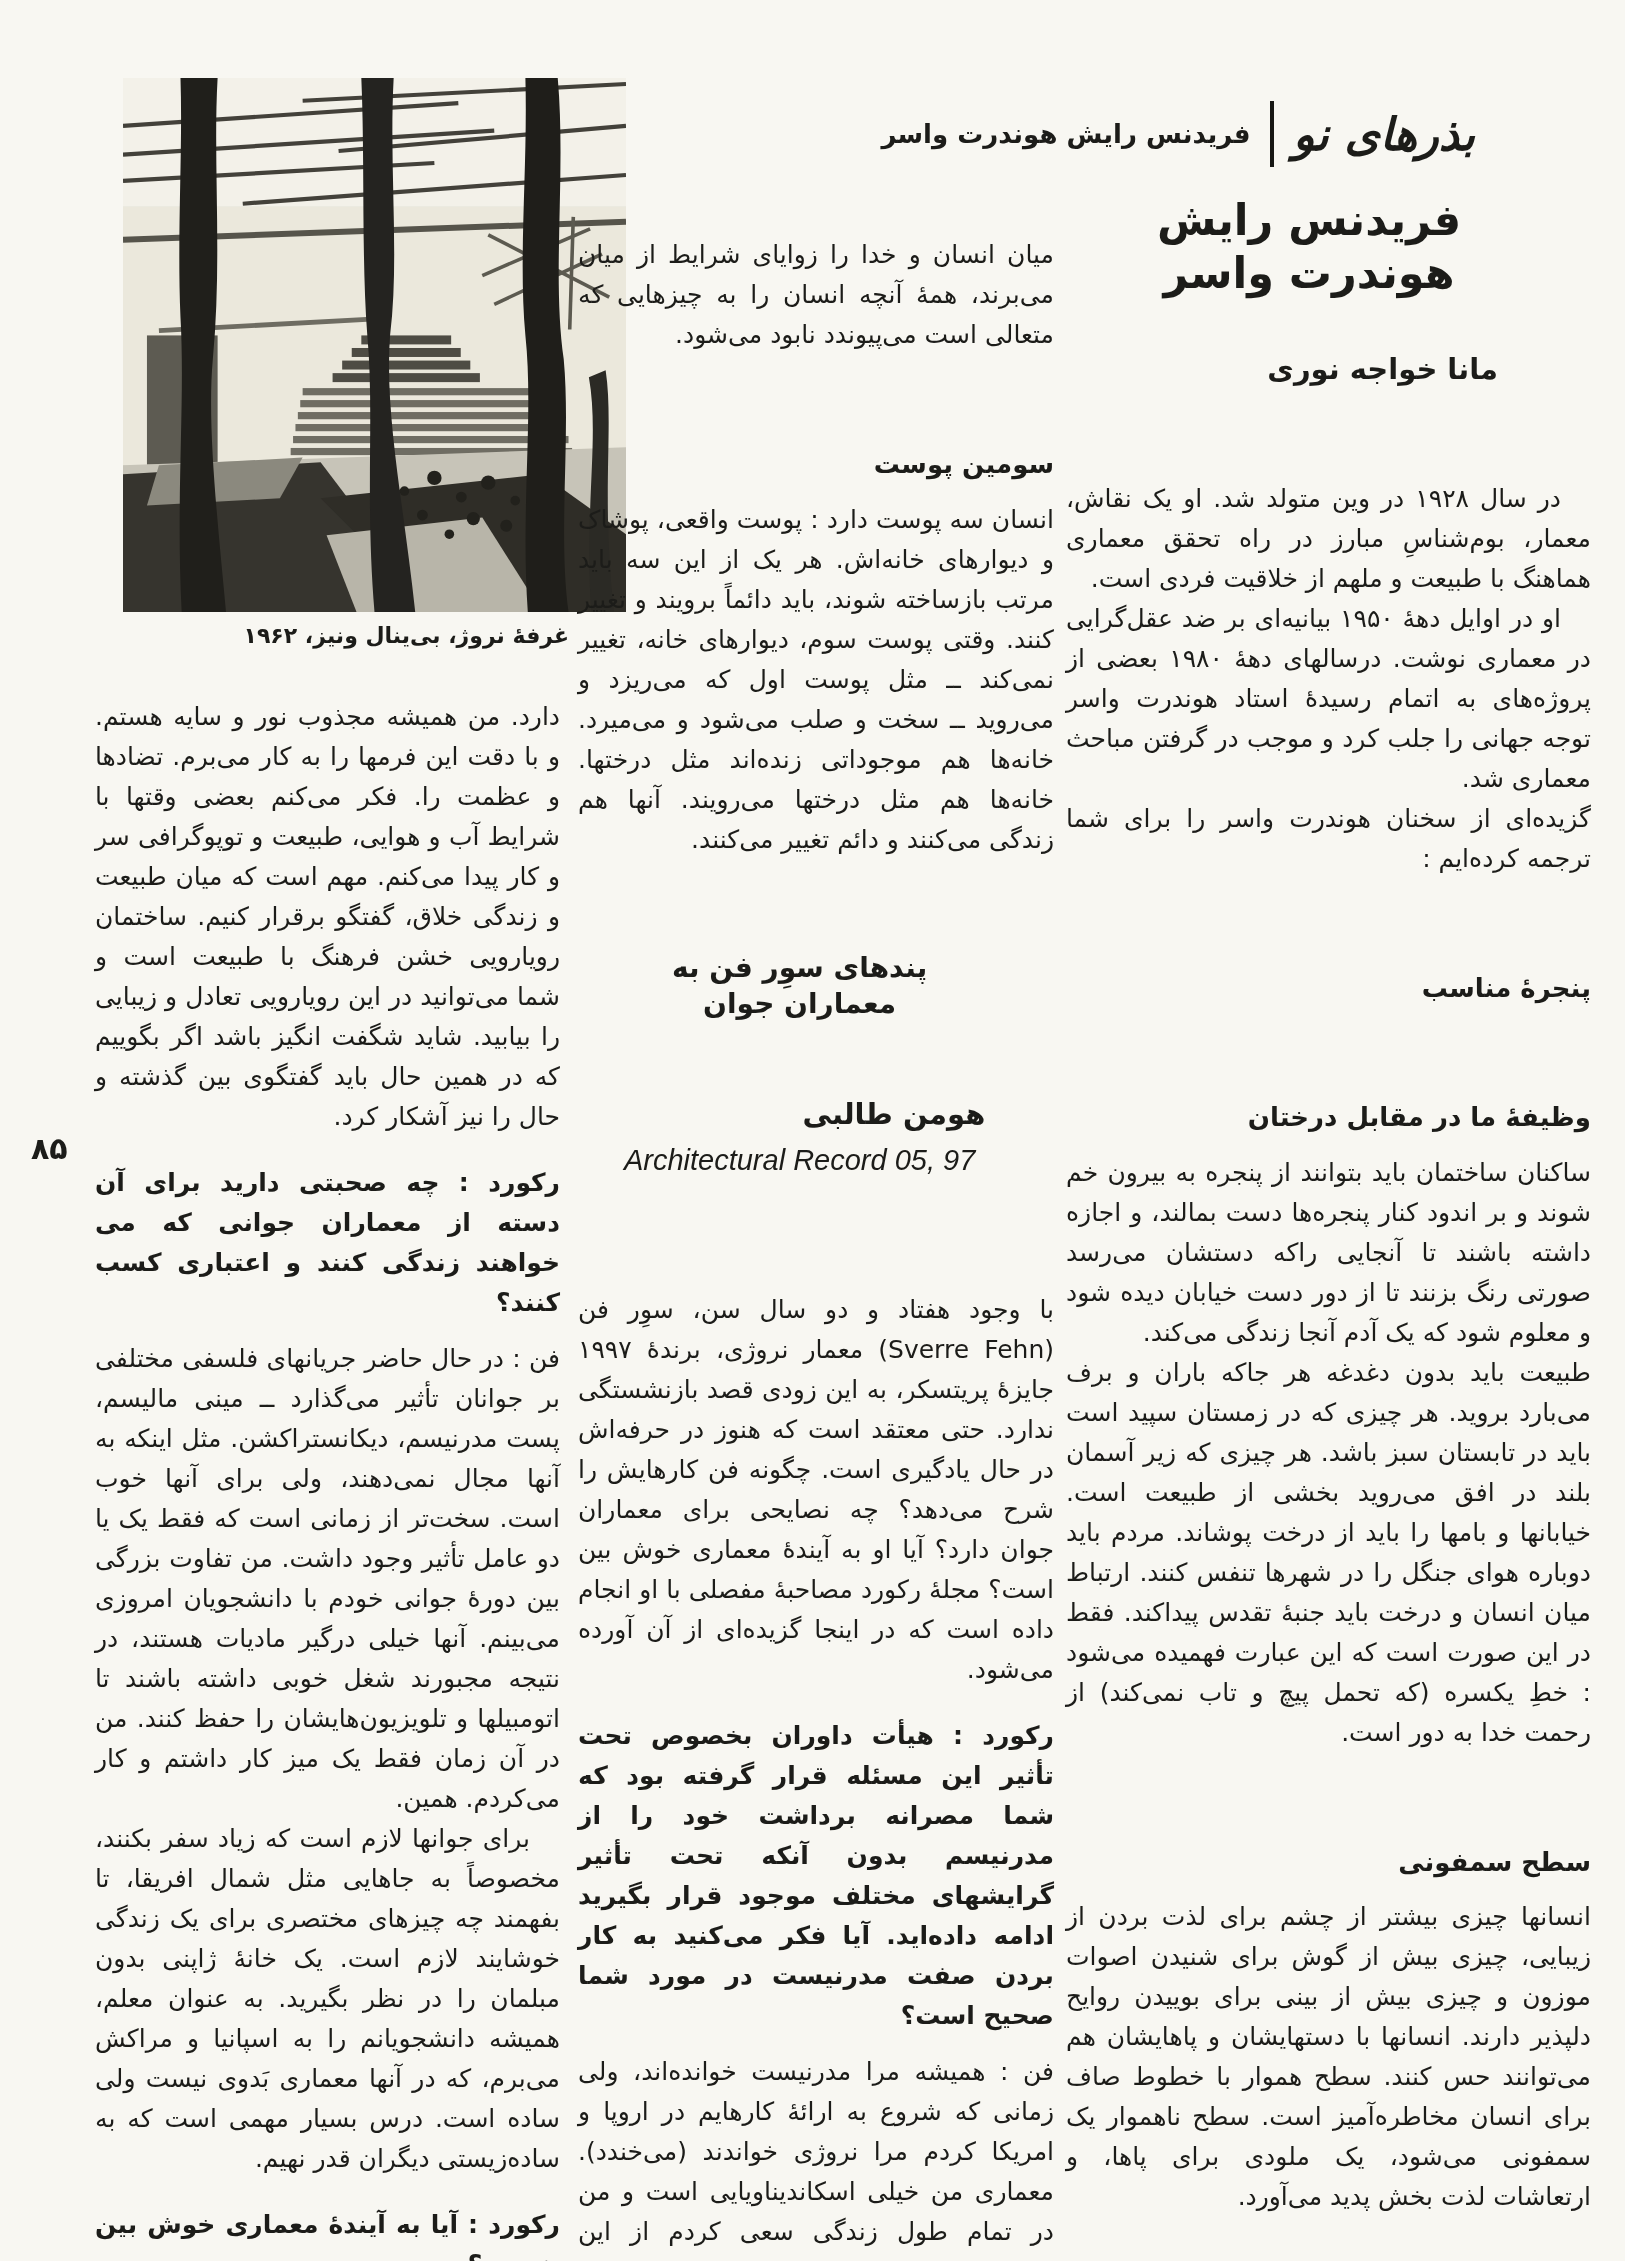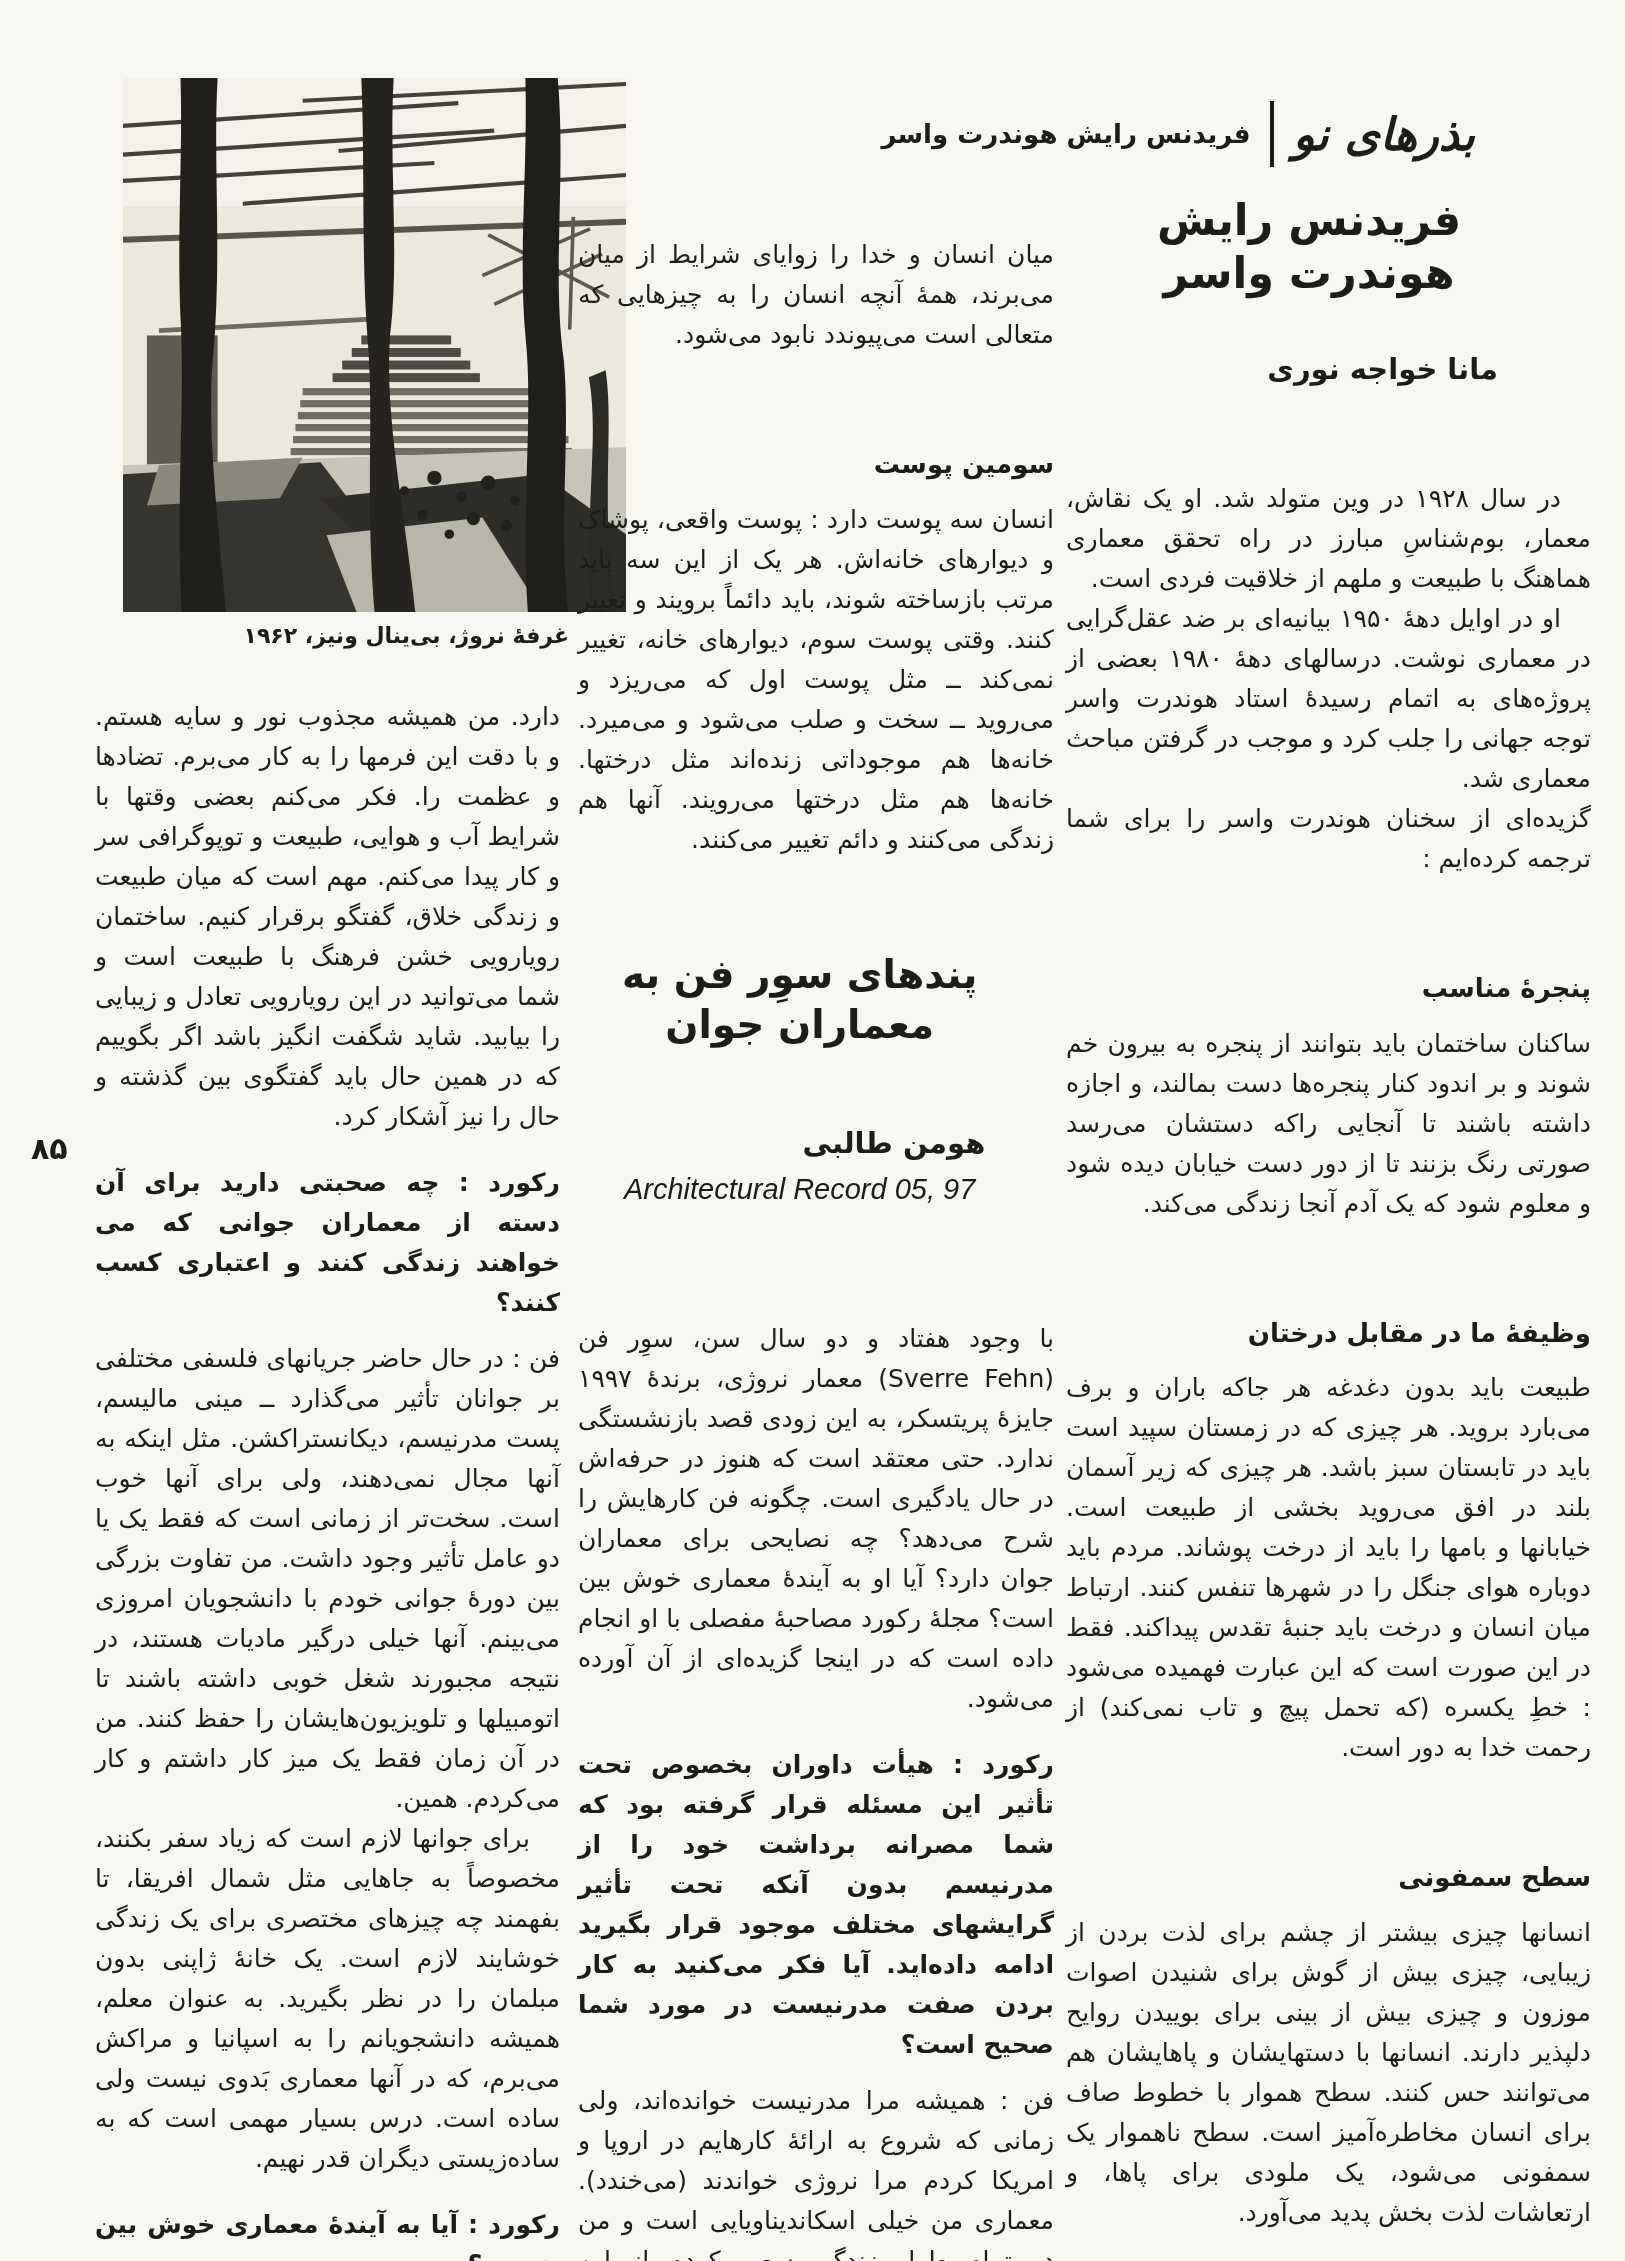--- a/index.html
+++ b/index.html
@@ -47,21 +47,21 @@
   .block-article-title{
     width:72%;margin:3.6px auto 48px 54px;text-align:center;
     font-weight:bold;font-size:43px;line-height:1.25;text-indent:0;
   }
   .block-article-author{
     width:72%;margin:0 auto 90px 54px;
     font-weight:bold;font-size:29px;text-indent:0;
   }
   .block-article-title2{
     width:78%;margin:90px auto 72px 36px;text-align:center;
-    font-weight:bold;font-size:39px;line-height:1.3;text-indent:0;
+    font-weight:bold;font-size:28px;line-height:1.3;text-indent:0;
   }
   .block-article-author2{
     width:78%;margin:0 auto 6px 36px;text-align:right;
     font-weight:bold;font-size:29px;text-indent:0;
   }
   .block-article-source{
     width:78%;margin:0 auto 110px 36px;text-align:center;direction:ltr;
     font-family:Liberation Sans, sans-serif;font-style:italic;font-size:29px;text-indent:0;
   }
 </style>
@@ -149,22 +149,22 @@
     <figcaption class="photo-caption">غرفۀ نروژ، بی‌ینال ونیز، ۱۹۶۲</figcaption>
   </figure>
 
   <section class="col col-right">
       <div class="block block-article-title">فریدنس رایش هوندرت واسر</div>
       <div class="block block-article-author">مانا خواجه نوری</div>
       <div class="block block-para">در سال ۱۹۲۸ در وین متولد شد. او یک نقاش، معمار، بوم‌شناسِ مبارز در راه تحقق معماری هماهنگ با طبیعت و ملهم از خلاقیت فردی است.</div>
       <div class="block block-para">او در اوایل دهۀ ۱۹۵۰ بیانیه‌ای بر ضد عقل‌گرایی در معماری نوشت. درسالهای دهۀ ۱۹۸۰ بعضی از پروژه‌های به اتمام رسیدۀ استاد هوندرت واسر توجه جهانی را جلب کرد و موجب در گرفتن مباحث معماری شد.</div>
       <div class="block block-para noindent">گزیده‌ای از سخنان هوندرت واسر را برای شما ترجمه کرده‌ایم :</div>
       <div class="block block-heading">پنجرۀ مناسب</div>
+      <div class="block block-heading">وظیفۀ ما در مقابل درختان</div>
       <div class="block block-para noindent">ساکنان ساختمان باید بتوانند از پنجره به بیرون خم شوند و بر اندود کنار پنجره‌ها دست بمالند، و اجازه داشته باشند تا آنجایی راکه دستشان می‌رسد صورتی رنگ بزنند تا از دور دست خیابان دیده شود و معلوم شود که یک آدم آنجا زندگی می‌کند.</div>
-      <div class="block block-heading">وظیفۀ ما در مقابل درختان</div>
       <div class="block block-para noindent">طبیعت باید بدون دغدغه هر جاکه باران و برف می‌بارد بروید. هر چیزی که در زمستان سپید است باید در تابستان سبز باشد. هر چیزی که زیر آسمان بلند در افق می‌روید بخشی از طبیعت است. خیابانها و بامها را باید از درخت پوشاند. مردم باید دوباره هوای جنگل را در شهرها تنفس کنند. ارتباط میان انسان و درخت باید جنبۀ تقدس پیداکند. فقط در این صورت است که این عبارت فهمیده می‌شود :  خطِ یکسره (که تحمل پیچ و تاب نمی‌کند) از رحمت خدا به دور است.</div>
       <div class="block block-heading">سطح سمفونی</div>
       <div class="block block-para noindent">انسانها چیزی بیشتر از چشم برای لذت بردن از زیبایی، چیزی بیش از گوش برای شنیدن اصوات موزون و چیزی بیش از بینی برای بوییدن روایح دلپذیر دارند. انسانها با دستهایشان و پاهایشان هم می‌توانند حس کنند. سطح هموار با خطوط صاف برای انسان مخاطره‌آمیز است. سطح ناهموار یک سمفونی می‌شود، یک ملودی برای پاها، و ارتعاشات لذت بخش پدید می‌آورد.</div>
     </section>
   <section class="col col-middle">
       <div class="block block-para noindent">میان انسان و خدا را زوایای شرایط از میان می‌برند، همۀ آنچه انسان را به چیزهایی که متعالی است می‌پیوندد نابود می‌شود.</div>
       <div class="block block-heading">سومین پوست</div>
       <div class="block block-para noindent">انسان سه پوست دارد :  پوست واقعی، پوشاک و دیوارهای خانه‌اش. هر یک از این سه باید مرتب بازساخته شوند، باید دائماً برویند و تغییر کنند. وقتی پوست سوم، دیوارهای خانه، تغییر نمی‌کند ــ مثل پوست اول که می‌ریزد و می‌روید ــ سخت و صلب می‌شود و می‌میرد. خانه‌ها هم موجوداتی زنده‌اند مثل درختها. خانه‌ها هم مثل درختها می‌رویند. آنها هم زندگی می‌کنند و دائم تغییر می‌کنند.</div>
       <div class="block block-article-title2">پندهای سوِر فن به معماران جوان</div>
       <div class="block block-article-author2">هومن طالبی</div>

